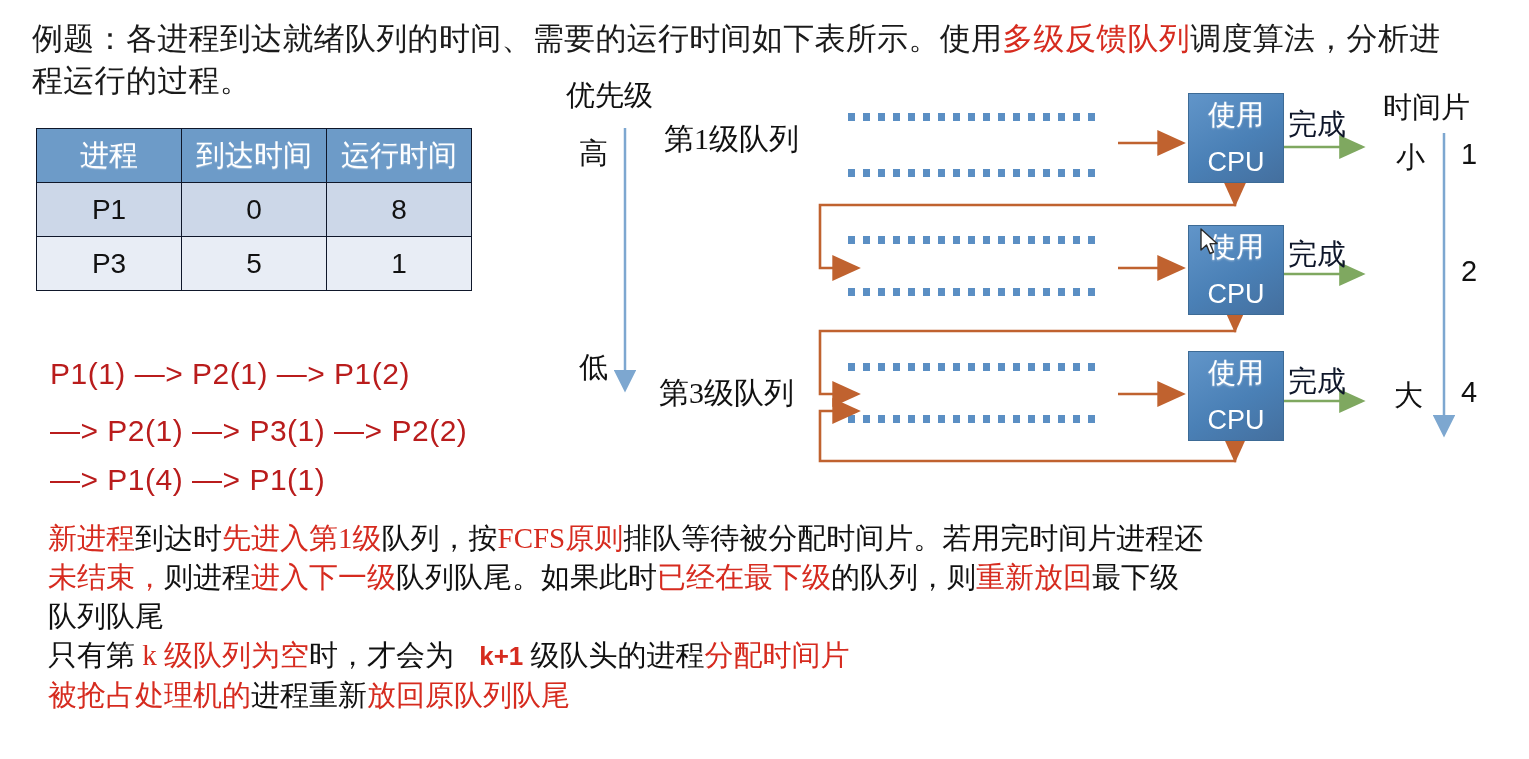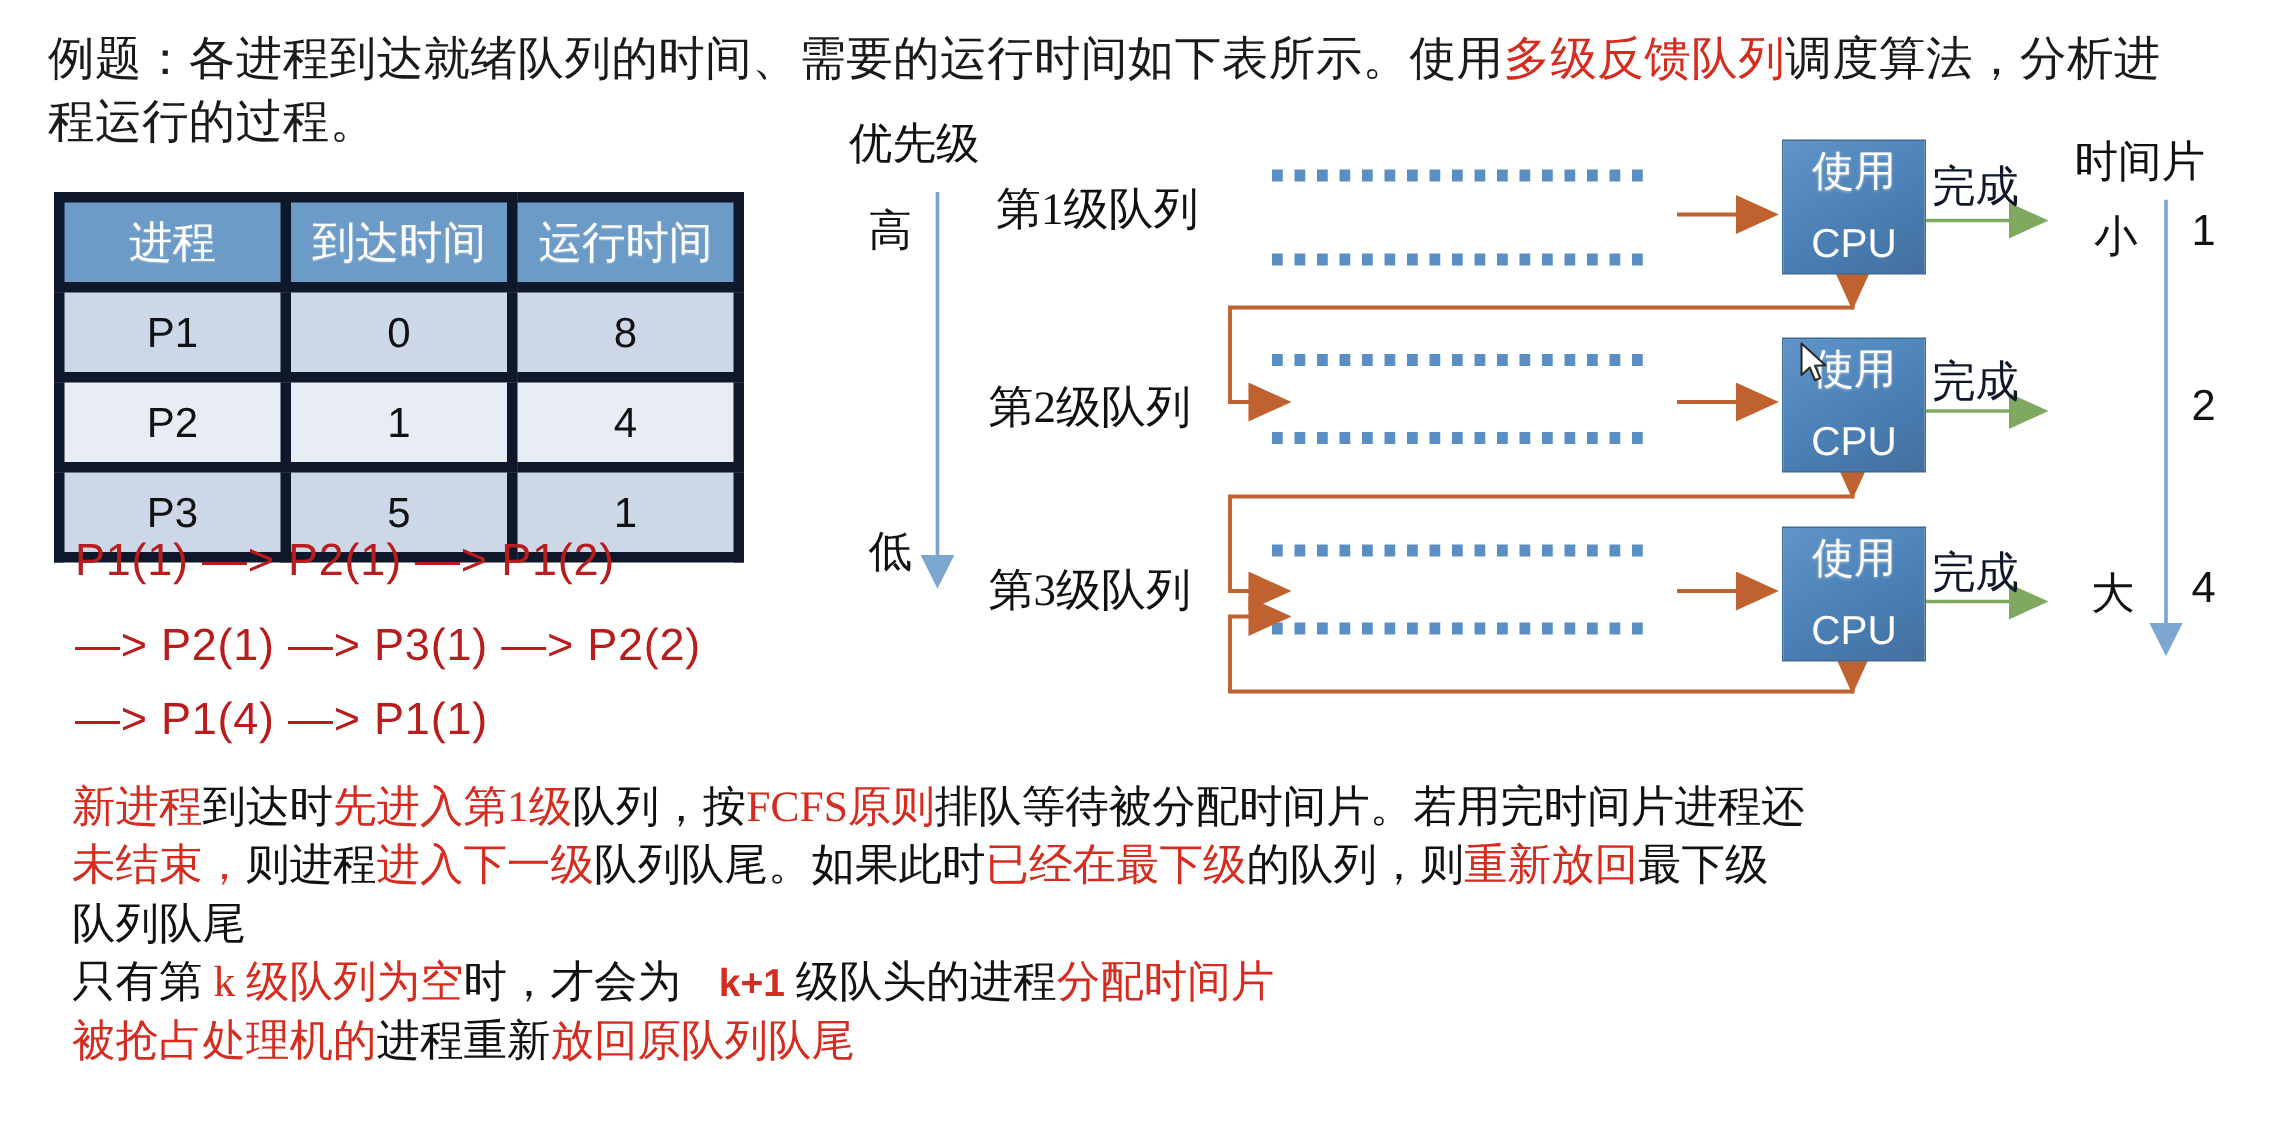--- a/index.html
+++ b/index.html
@@ -15,21 +15,21 @@
   #intro{
     left:32px;top:18px;width:1420px;
     font-size:31px;line-height:42px;letter-spacing:.3px;
   }
   .red{color:#d62b1f;}
 
   
   #proc-table{left:36px;top:128px;border-collapse:collapse;}
   #proc-table td,#proc-table th{
     width:142px;height:51px;text-align:center;vertical-align:middle;
-    font-size:28px;font-weight:normal;border:7px solid #0f172a;
+    font-size:28px;font-weight:normal;border:1px solid #0f172a;
     font-family:"Liberation Sans","DejaVu Sans",sans-serif;
   }
   #proc-table thead th{
     background:#6d9bc8;color:#ffffff;font-size:29px;
     font-family:"Liberation Serif","DejaVu Serif",serif;
     text-shadow:0 1px 1px rgba(255,255,255,.35);
   }
   #proc-table tbody tr:nth-child(odd) td{background:#ccd7e8;}
   #proc-table tbody tr:nth-child(even) td{background:#e8edf5;}
   #proc-table tbody td{color:#111;}
@@ -118,25 +118,20 @@
         <th>运行时间</th>
       </tr>
     </thead>
     <tbody>
       <tr>
         <td>P1</td>
         <td>0</td>
         <td>8</td>
       </tr>
       <tr>
-        <td>P2</td>
-        <td>1</td>
-        <td>4</td>
-      </tr>
-      <tr>
         <td>P3</td>
         <td>5</td>
         <td>1</td>
       </tr>
     </tbody>
   </table>
 
   <div class="abs seq" id="seq0">P1(1) —&gt; P2(1) —&gt; P1(2)</div>
   <div class="abs seq" id="seq1">—&gt; P2(1) —&gt; P3(1) —&gt; P2(2)</div>
   <div class="abs seq" id="seq2">—&gt; P1(4) —&gt; P1(1)</div>
@@ -159,21 +154,20 @@
     <div class="abs dlabel" id="ts-small">小</div>
     <div class="abs dlabel" id="ts-big">大</div>
     <div class="abs ts-num" id="ts-n0">1</div>
     <div class="abs ts-num" id="ts-n1">2</div>
     <div class="abs ts-num" id="ts-n2">4</div>
     <svg class="abs" style="left:1432px;top:133px;" width="30" height="310">
       <line x1="12" y1="0" x2="12" y2="292" stroke="#7da7d0" stroke-width="2.5" marker-end="url(#bluearrow)"></line>
     </svg>
 
     <div class="abs qlabel" id="q0-label">第1级队列</div>
-    <div class="abs qlabel" id="q1-label">第2级队列</div>
     <div class="abs qlabel" id="q2-label">第3级队列</div>
 
     <div class="abs rail" style="left:848px;top:113px;width:252px;"></div>
     <div class="abs rail" style="left:848px;top:169px;width:252px;"></div>
 
     <div class="abs rail" style="left:848px;top:236px;width:252px;"></div>
     <div class="abs rail" style="left:848px;top:288px;width:252px;"></div>
 
     <div class="abs rail" style="left:848px;top:363px;width:252px;"></div>
     <div class="abs rail" style="left:848px;top:415px;width:252px;"></div>

